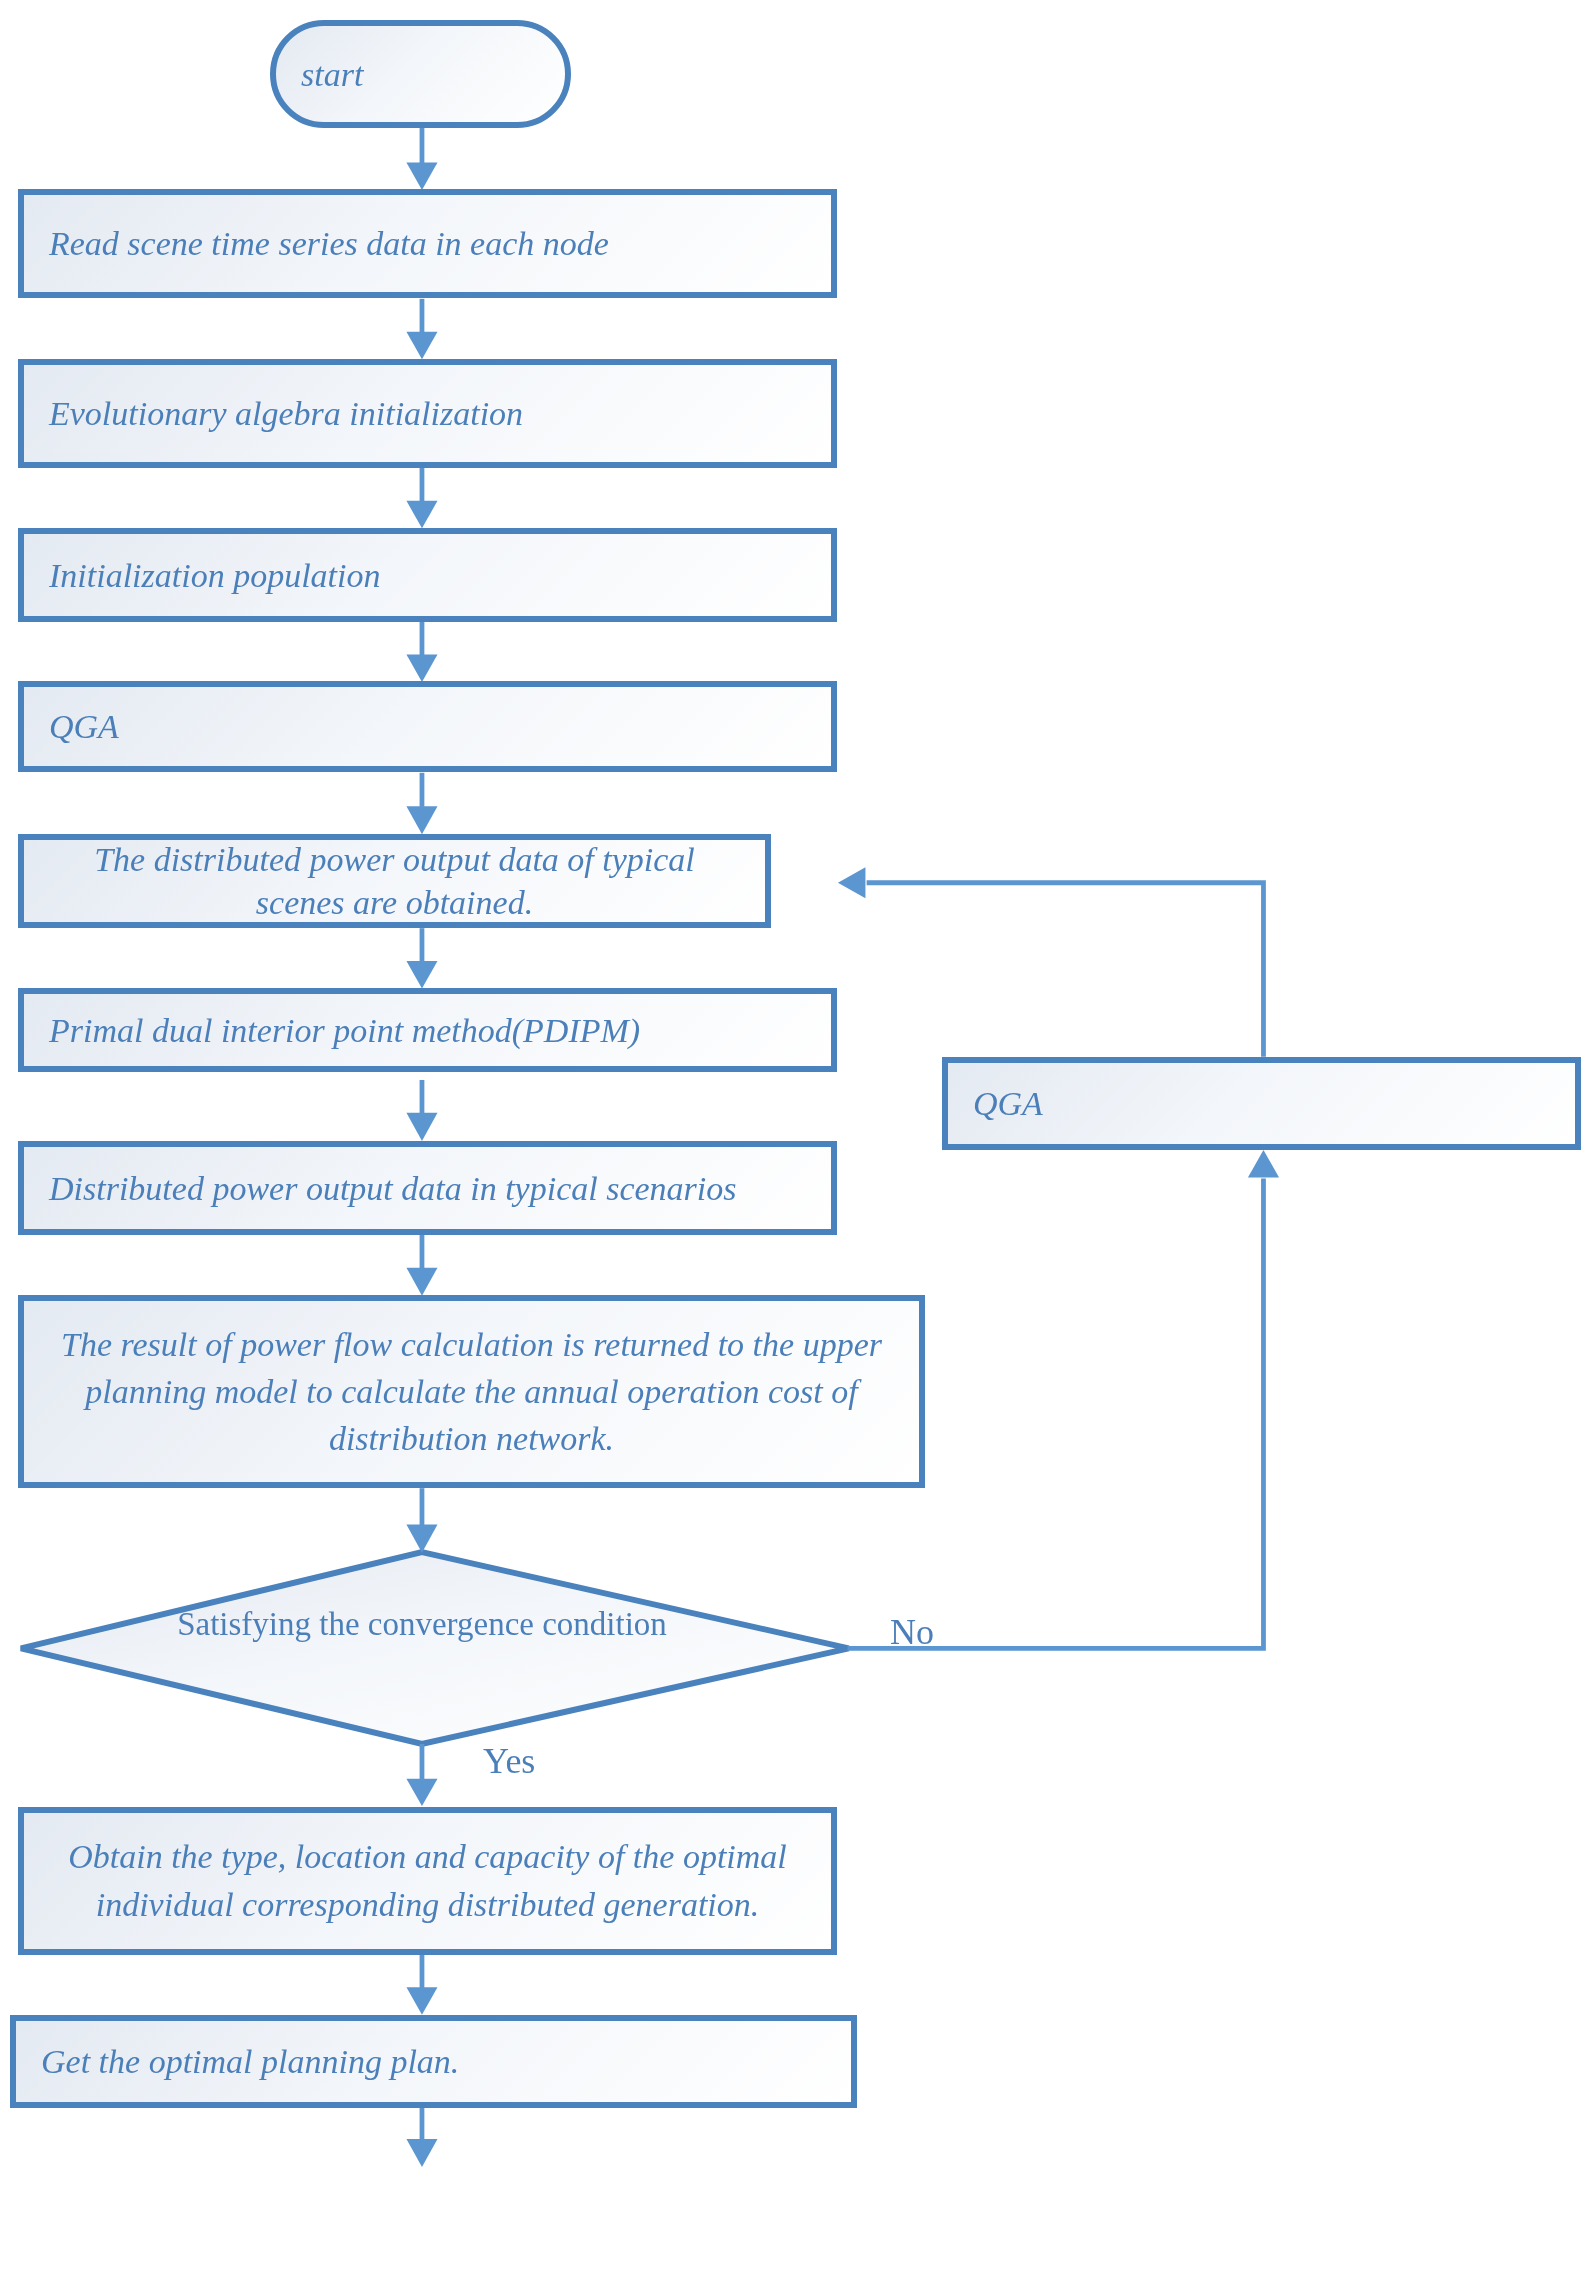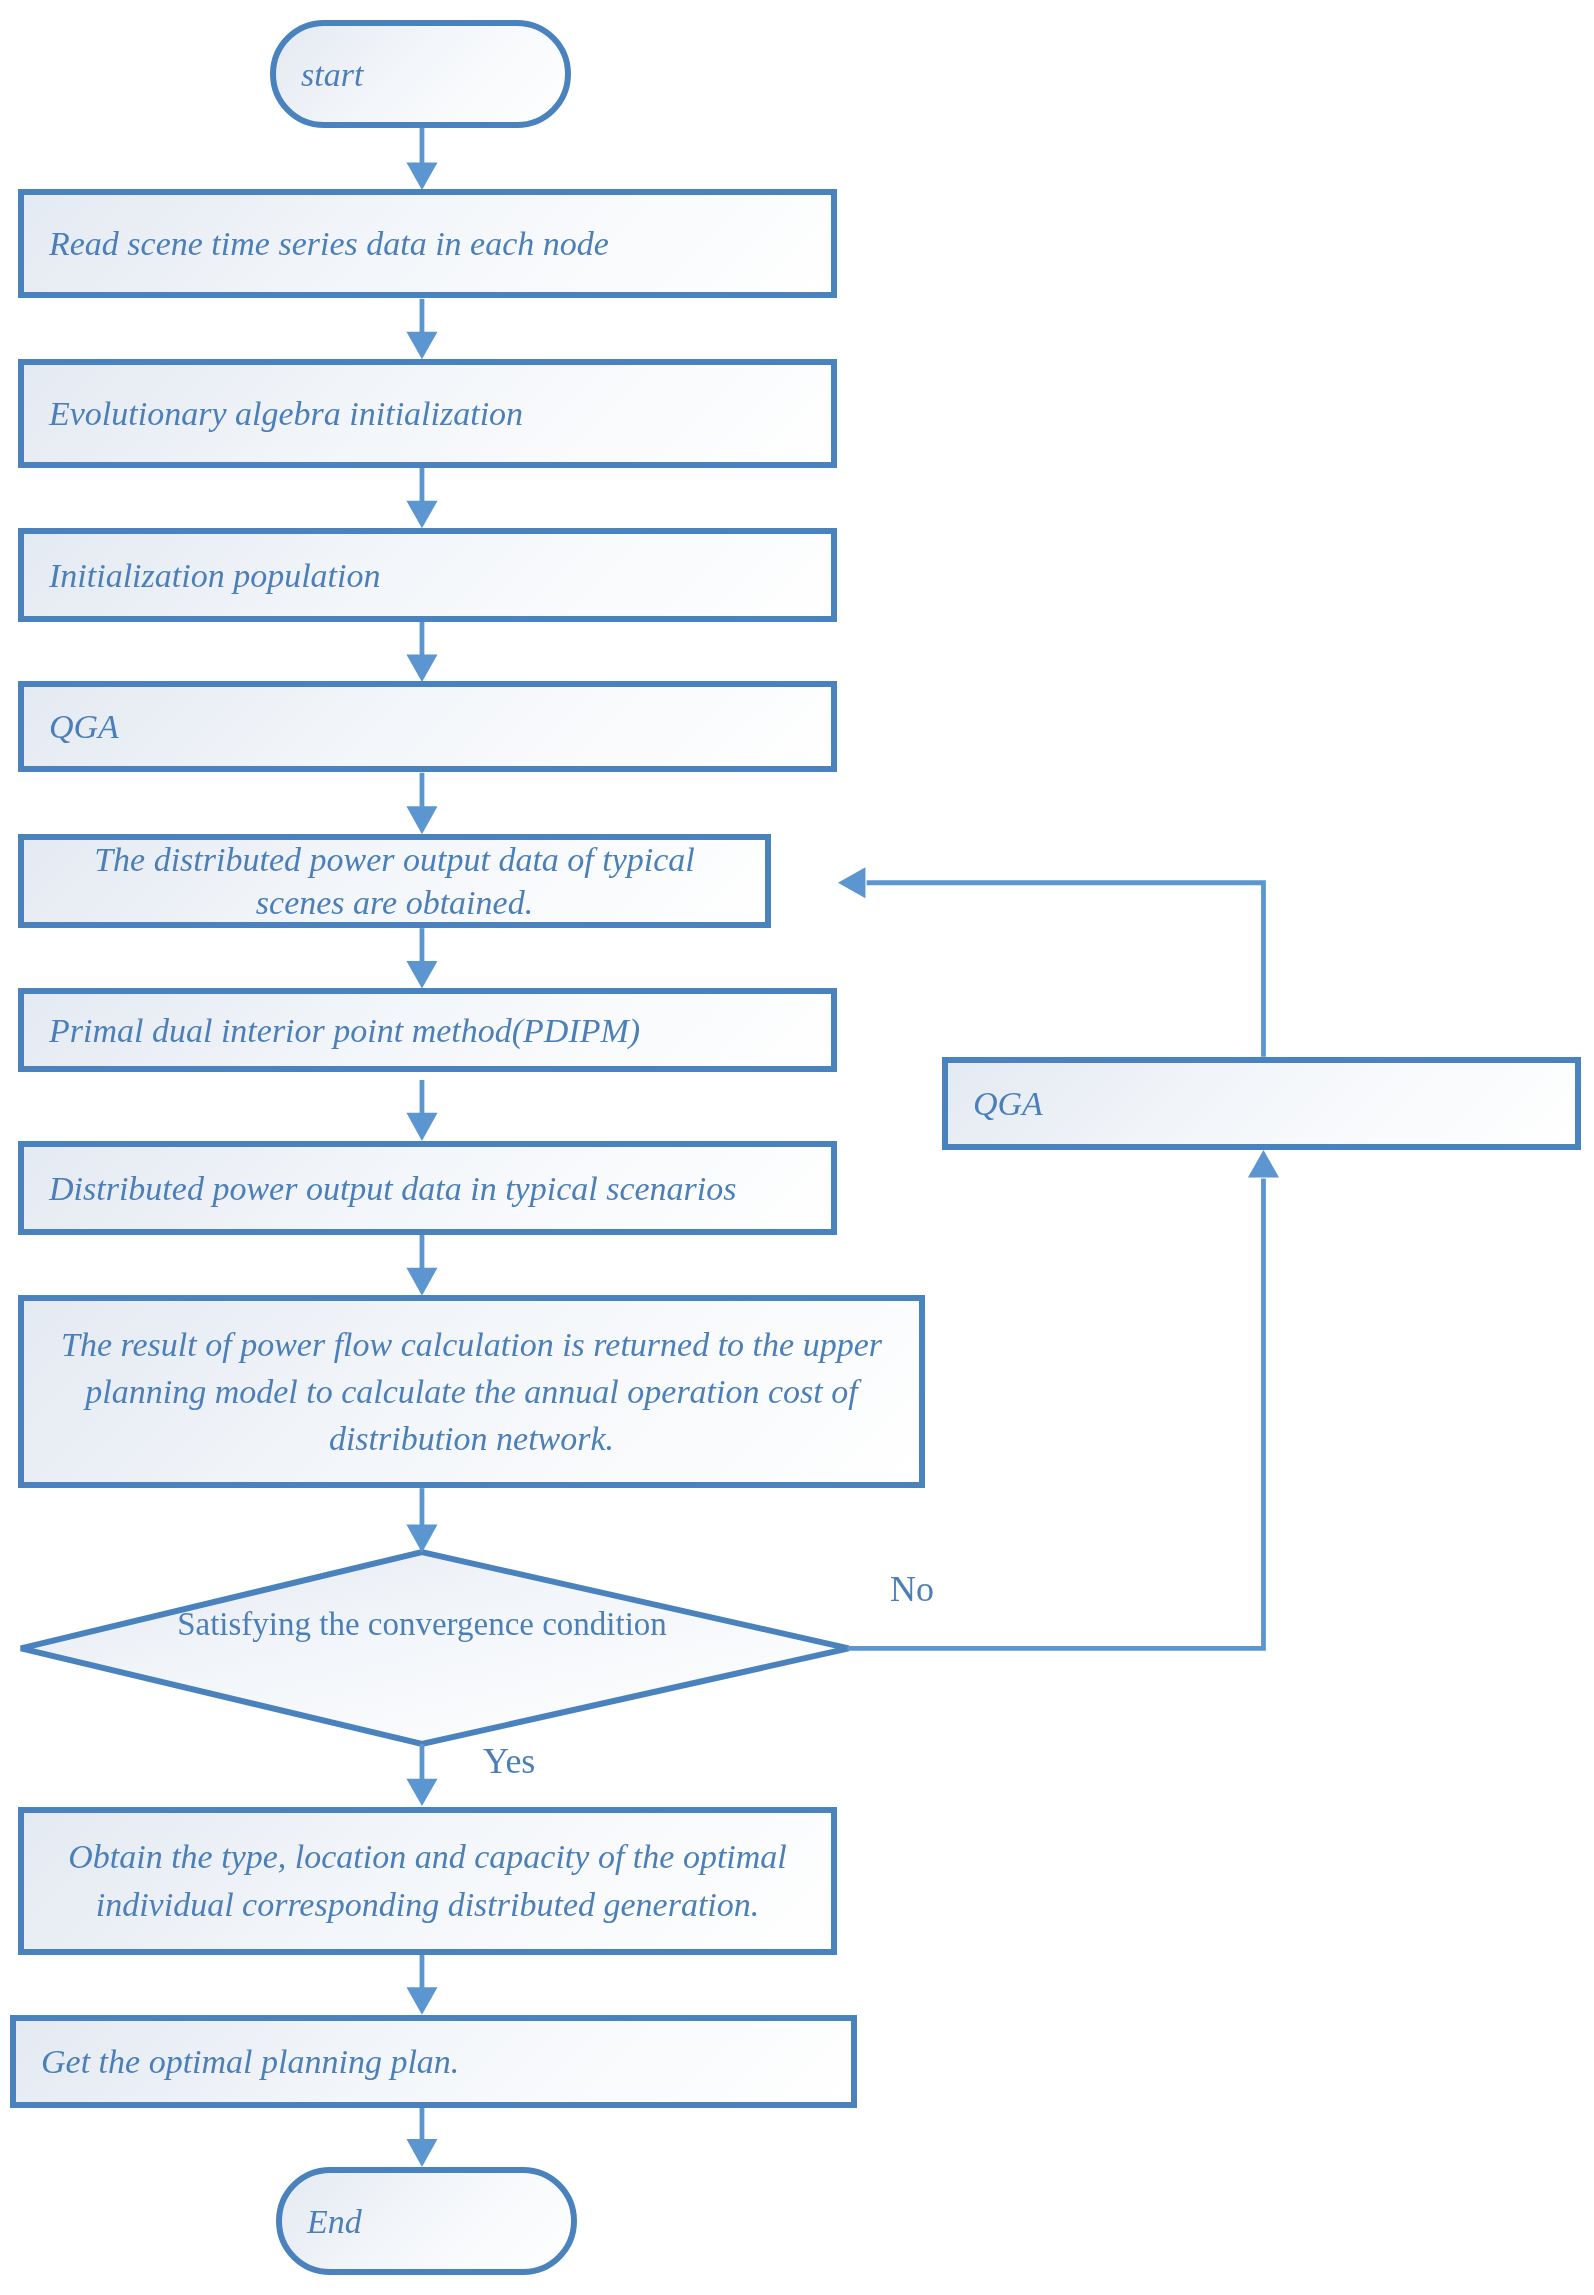--- a/index.html
+++ b/index.html
@@ -160,25 +160,22 @@
   </div>
 
   <div class="node" style="left:18px; top:1807px; width:819px; height:148px; line-height:48px;">
     <span>Obtain the type, location and capacity of the optimal individual corresponding distributed generation.</span>
   </div>
 
   <div class="node" style="left:10px; top:2015px; width:847px; height:93px;">
     <span>Get the optimal planning plan.</span>
   </div>
 
-  <div class="node terminator" style="left:276px; top:2167px; width:301px; height:108px;">
-    <span>End</span>
-  </div>
 
-  <div class="edge-label" style="left:890px; top:1571px;">
+  <div class="edge-label" style="left:890px; top:1614px;">
     <span>No</span>
   </div>
 
   <div class="edge-label" style="left:483px; top:1743px;">
     <span>Yes</span>
   </div>
 
 </div>
 
 

